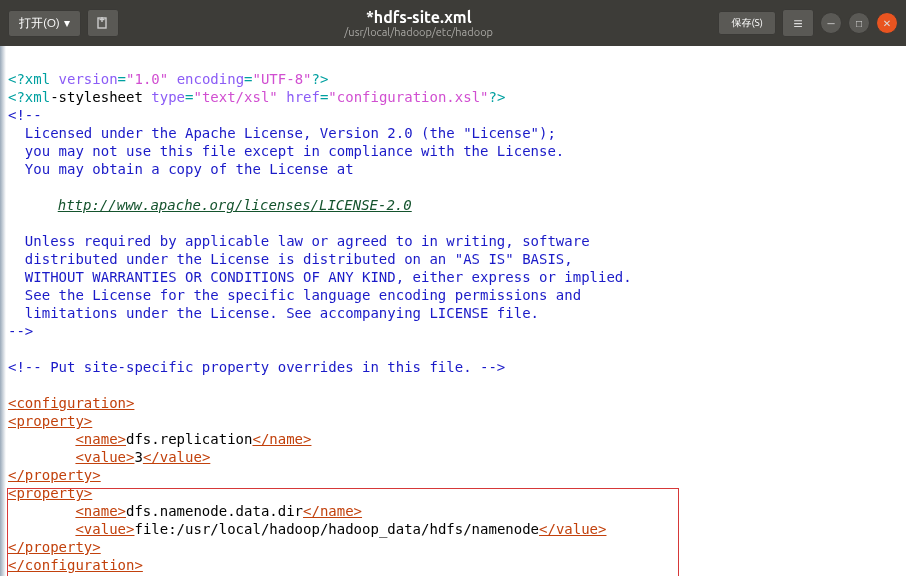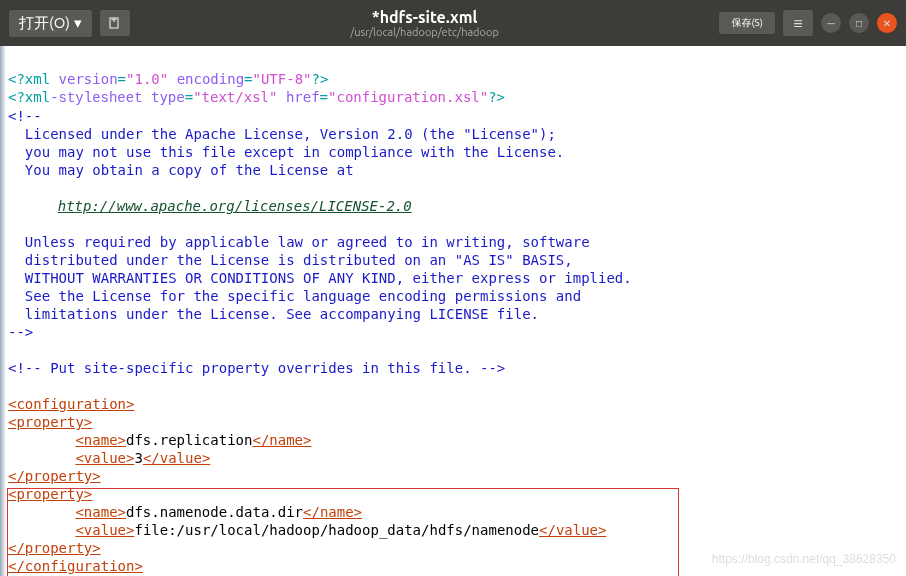--- a/index.html
+++ b/index.html
@@ -1,31 +1,31 @@
 <!DOCTYPE html>
 <html><head>
 <meta charset="utf-8">
 <style>
 * { margin: 0; padding: 0; box-sizing: border-box; }
 body { font-family: "Ubuntu", sans-serif; background: #2c2c2c; width: 906px; height: 576px; overflow: hidden; }
 .titlebar { background: #3d3c38; height: 46px; display: flex; align-items: center; padding: 0 8px; color: #dcdcdc; }
 .tb-left { display: flex; gap: 6px; align-items: center; }
-.btn-open { background: #5a5955; border: 1px solid #3a3936; border-radius: 3px; padding: 4px 10px; color: #fff; font-size: 15px; display: flex; align-items: center; gap: 4px; cursor: pointer; }
+.btn-open { background: #5a5955; border: 1px solid #3a3936; border-radius: 3px; padding: 4px 10px; color: #fff; font-size: 12px; display: flex; align-items: center; gap: 4px; cursor: pointer; }
 .btn-icon { background: #5a5955; border: 1px solid #3a3936; border-radius: 3px; width: 32px; height: 28px; display: flex; align-items: center; justify-content: center; cursor: pointer; color: #ddd; }
 .tb-center { flex: 1; text-align: center; }
 .tb-title { color: #fff; font-weight: bold; font-size: 16px; }
 .tb-sub { color: #a9a8a4; font-size: 11px; }
 .tb-right { display: flex; gap: 6px; align-items: center; }
 .btn-save { background: #5a5955; border: 1px solid #3a3936; border-radius: 3px; padding: 4px 12px; color: #fff; font-size: 10px; cursor: pointer; }
 .winbtn { width: 22px; height: 22px; border-radius: 50%; background: #5a5955; border: 1px solid #3a3936; display: flex; align-items: center; justify-content: center; cursor: pointer; color: #ddd; font-size: 10px; }
 .winbtn.close { background: #e95420; }
 .editor { background: #fff; height: calc(576px - 46px); padding: 6px 8px; font-family: "DejaVu Sans Mono", monospace; font-size: 14px; line-height: 18px; white-space: pre; position: relative; overflow: hidden; }
 .left-shadow { position: absolute; left: 0; top: 46px; bottom: 0; width: 6px; background: linear-gradient(to right, rgba(0,40,80,0.4), transparent); pointer-events: none; }
 .t-decl { color: #00a0a0; text-align: right; }
-.t-kw { color: #8b5cf6; font-family: Liberation Mono, monospace; }
+.t-kw { color: #000000; }
 .t-attr { color: #8b5cf6; }
 .t-str { color: #d14fd1; }
 .t-comment { color: #1a1ac8; }
 .t-link { color: #14532d; text-decoration: underline; font-style: italic; margin-left: 16px; }
 .t-tag { color: #c2410c; text-decoration: underline; }
 .t-text { color: #000; }
 .redbox { position: absolute; border: 1px solid #d63838; left: 7px; top: 442px; width: 672px; height: 94px; pointer-events: none; }
 .watermark { position: absolute; right: 10px; bottom: 8px; color: #ddd; font-size: 12px; font-family: sans-serif; }
 </style>
 </head>
@@ -89,15 +89,14 @@
 <span class="t-tag">&lt;property&gt;</span>
 <span>        </span><span class="t-tag">&lt;name&gt;</span><span class="t-text">dfs.replication</span><span class="t-tag">&lt;/name&gt;</span>
 <span>        </span><span class="t-tag">&lt;value&gt;</span><span class="t-text">3</span><span class="t-tag">&lt;/value&gt;</span>
 <span class="t-tag">&lt;/property&gt;</span>
 <span class="t-tag">&lt;property&gt;</span>
 <span>        </span><span class="t-tag">&lt;name&gt;</span><span class="t-text">dfs.namenode.data.dir</span><span class="t-tag">&lt;/name&gt;</span>
 <span>        </span><span class="t-tag">&lt;value&gt;</span><span class="t-text">file:/usr/local/hadoop/hadoop_data/hdfs/namenode</span><span class="t-tag">&lt;/value&gt;</span>
 <span class="t-tag">&lt;/property&gt;</span>
 <span class="t-tag">&lt;/configuration&gt;</span>
 <div class="redbox"></div>
-<div class="watermark">https://blog.csdn.net/qq_38628350</div>
 </div>
 <div class="left-shadow"></div>
 
 </body></html>

